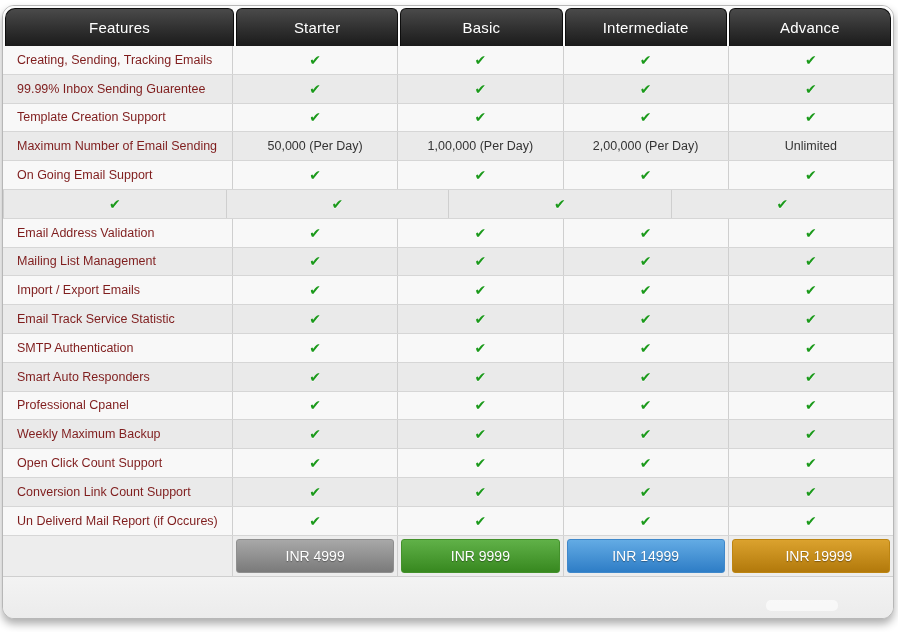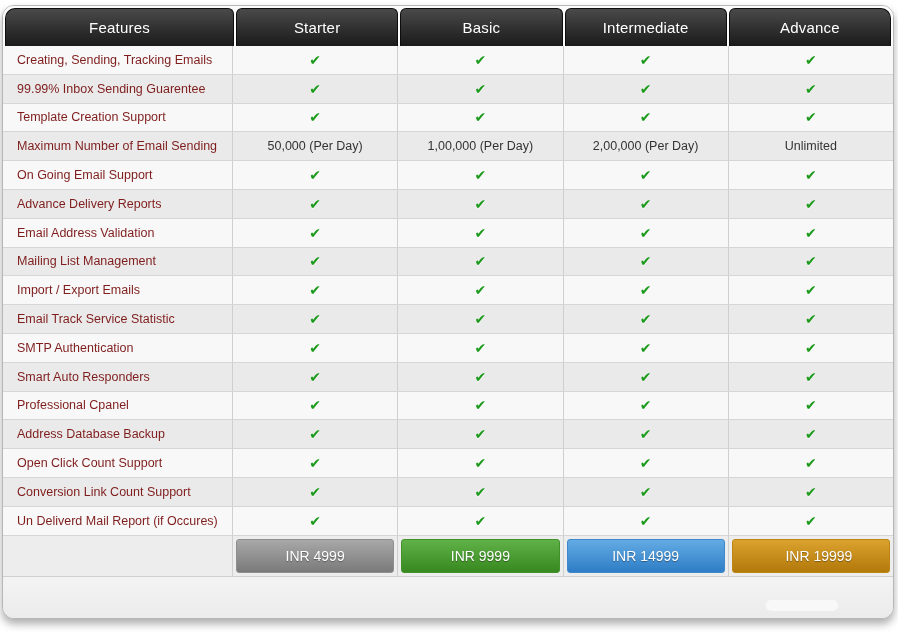--- a/index.html
+++ b/index.html
@@ -157,21 +157,20 @@
             <span class="check" style="color: rgb(28, 154, 28);">✔</span>
           </div>
           <div class="cell value-cell">
             <span class="check" style="color: rgb(28, 154, 28);">✔</span>
           </div>
           <div class="cell value-cell">
             <span class="check" style="color: rgb(28, 154, 28);">✔</span>
           </div>
         </div>
         <div class="row row-alt">
-          <div class="cell feature-cell">Advance Delivery Reports</div>
           <div class="cell value-cell">
             <span class="check" style="color: rgb(28, 154, 28);">✔</span>
           </div>
           <div class="cell value-cell">
             <span class="check" style="color: rgb(28, 154, 28);">✔</span>
           </div>
           <div class="cell value-cell">
             <span class="check" style="color: rgb(28, 154, 28);">✔</span>
           </div>
           <div class="cell value-cell">
@@ -277,21 +276,21 @@
             <span class="check" style="color: rgb(28, 154, 28);">✔</span>
           </div>
           <div class="cell value-cell">
             <span class="check" style="color: rgb(28, 154, 28);">✔</span>
           </div>
           <div class="cell value-cell">
             <span class="check" style="color: rgb(28, 154, 28);">✔</span>
           </div>
         </div>
         <div class="row row-alt">
-          <div class="cell feature-cell">Address Database Backup</div>
+          <div class="cell feature-cell">Weekly Maximum Backup</div>
           <div class="cell value-cell">
             <span class="check" style="color: rgb(28, 154, 28);">✔</span>
           </div>
           <div class="cell value-cell">
             <span class="check" style="color: rgb(28, 154, 28);">✔</span>
           </div>
           <div class="cell value-cell">
             <span class="check" style="color: rgb(28, 154, 28);">✔</span>
           </div>
           <div class="cell value-cell">

